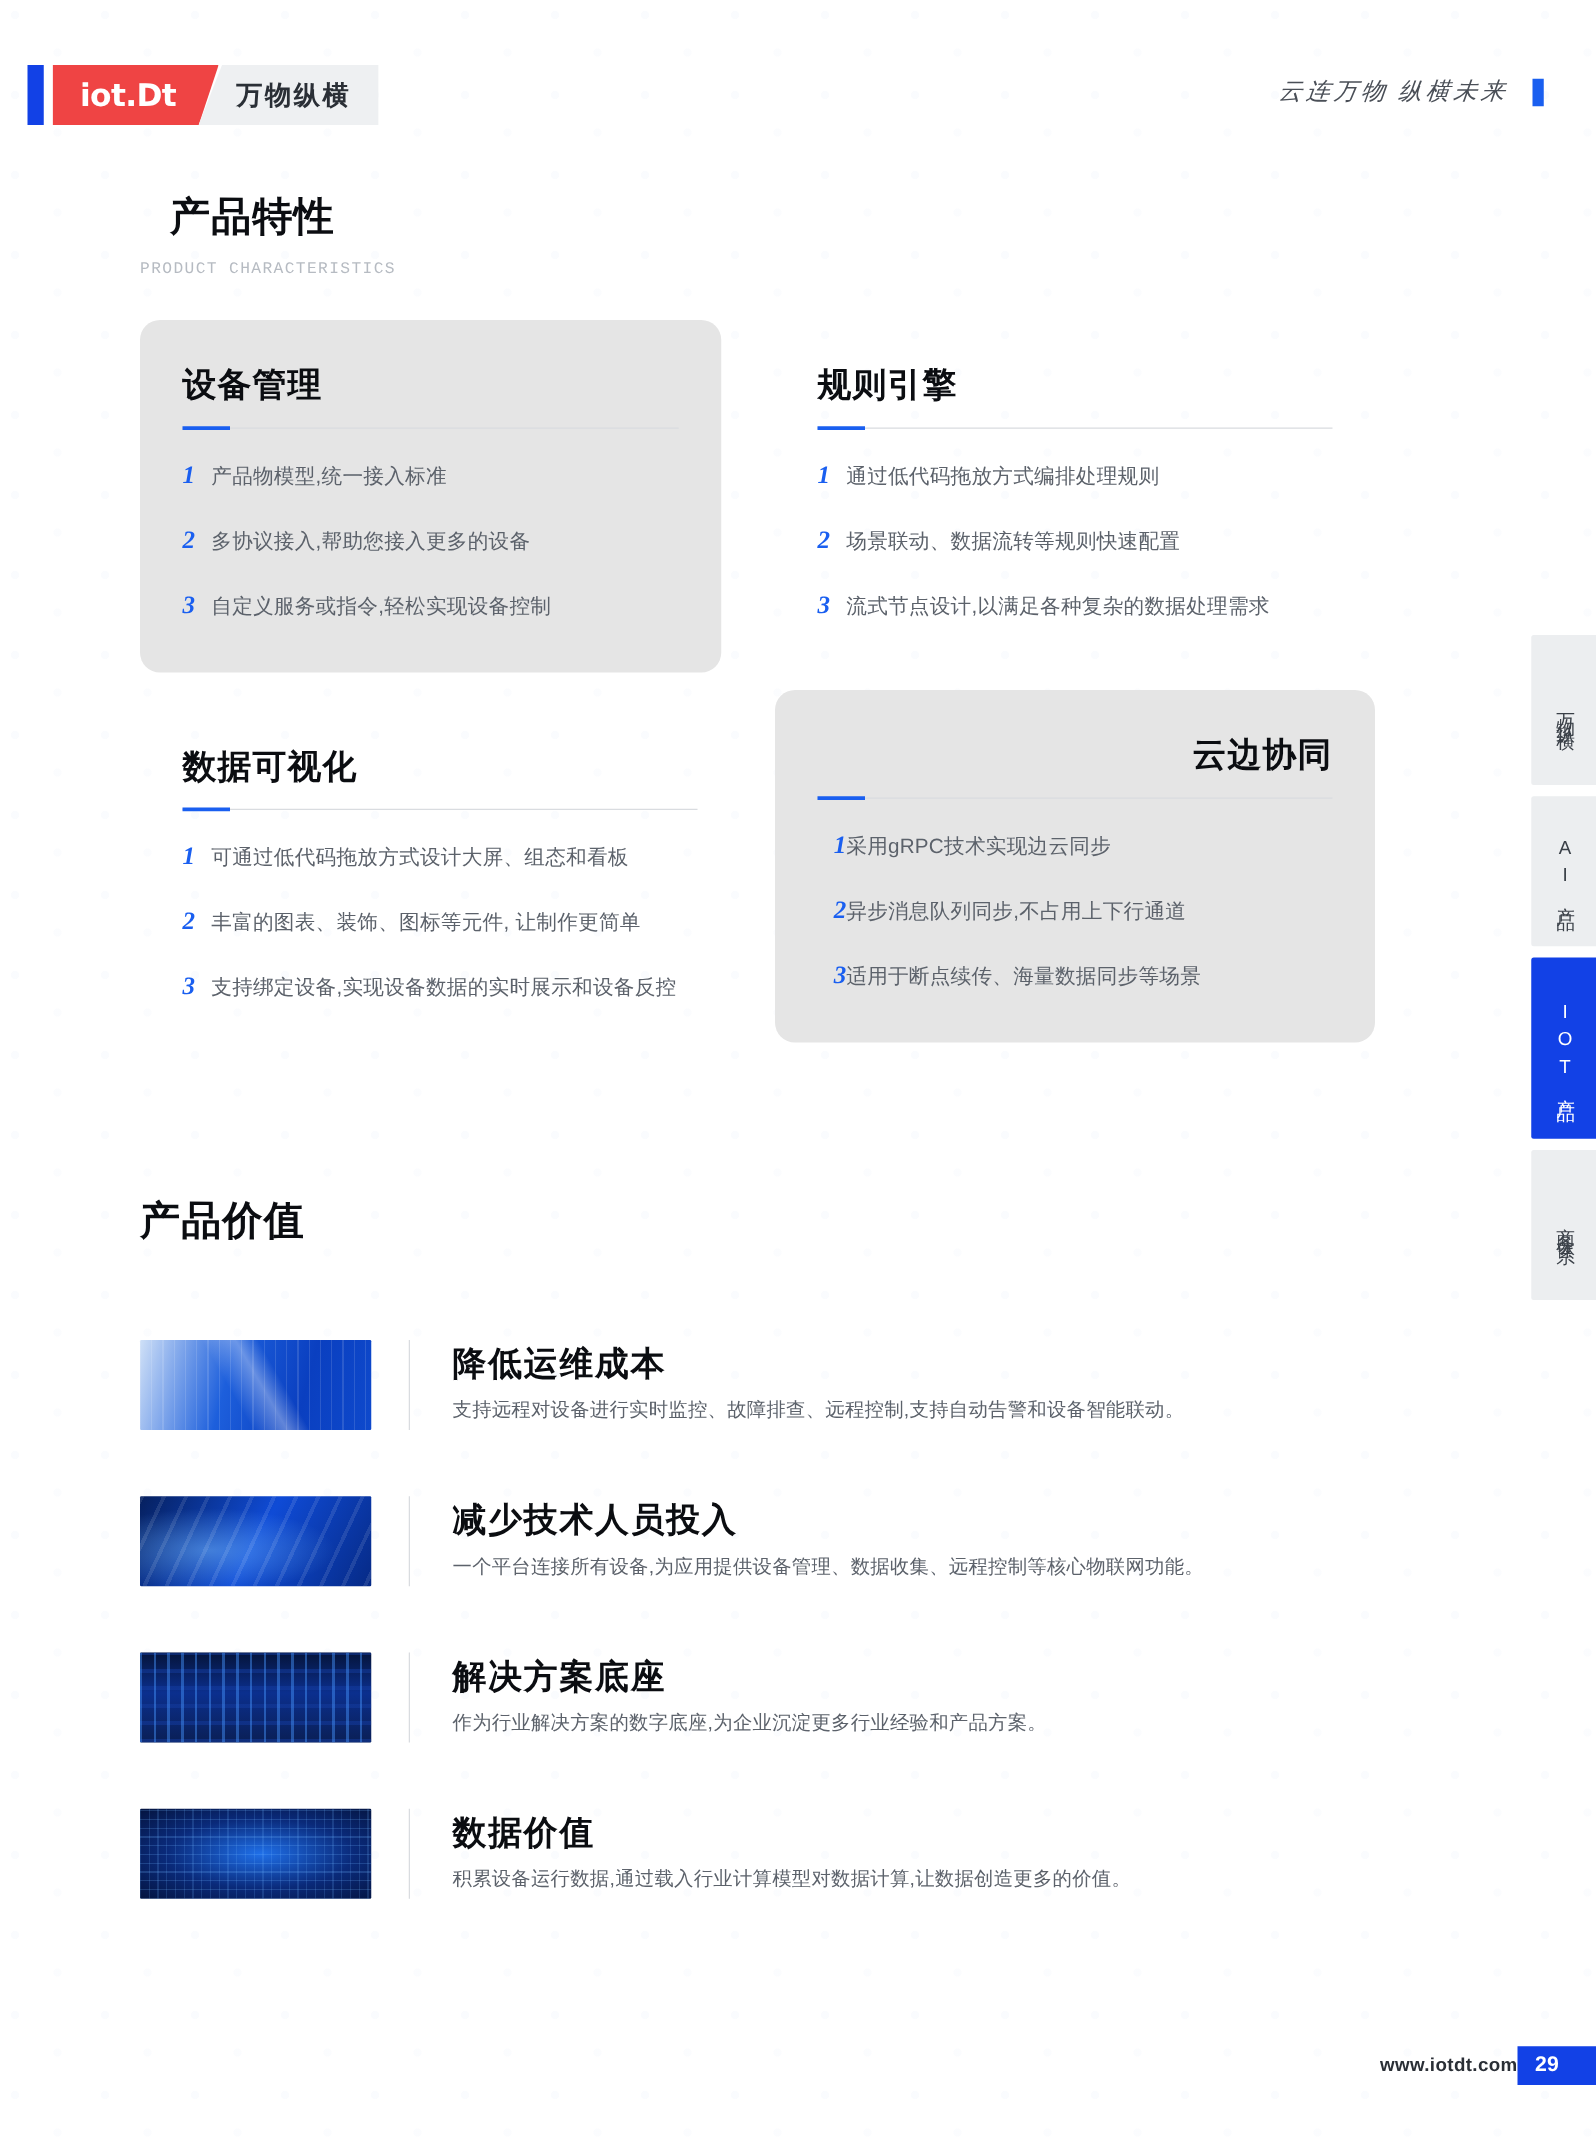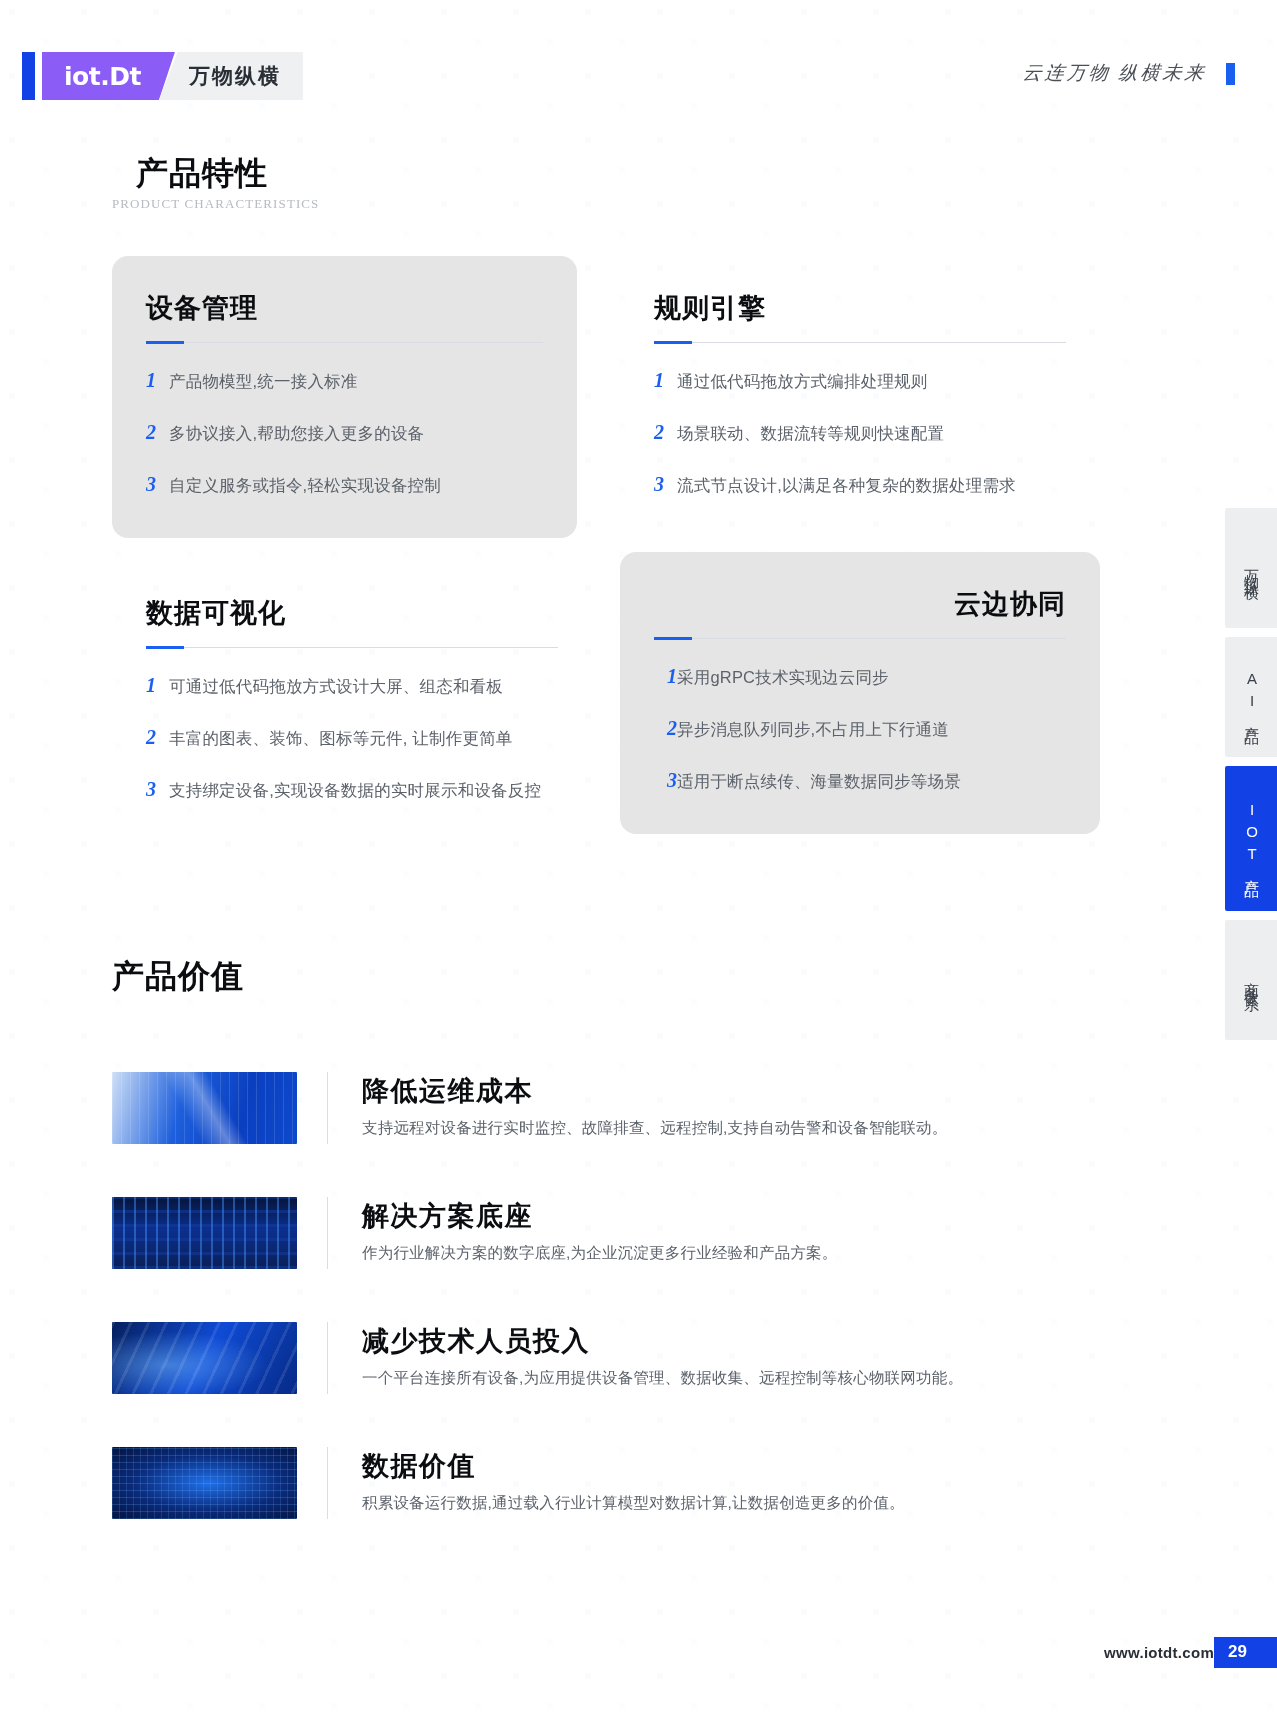--- a/index.html
+++ b/index.html
@@ -41,21 +41,21 @@
     display: flex;
     align-items: stretch;
     height: 48px;
   }
   .brand-bar {
     width: 13px;
     background: #1241e6;
   }
   .brand-gap { width: 7px; }
   .brand-logo {
-    background: #8b5cf6;
+    background: #ef4444;
     color: #ffffff;
     display: flex;
     align-items: center;
     padding: 0 24px 0 22px;
     font-size: 25px;
     font-weight: 700;
     letter-spacing: -0.5px;
     font-family: "DejaVu Sans", sans-serif;
     clip-path: polygon(0 0, 100% 0, 88% 100%, 0 100%);
     padding-right: 34px;
@@ -96,22 +96,22 @@
     font-size: 32px;
     font-weight: 700;
     color: #0b0d11;
     letter-spacing: 1px;
     margin-left: 24px;
   }
   .sec-sub {
     font-size: 13px;
     color: #b6bbc2;
     letter-spacing: 1.1px;
-    margin-top: 0;
-    font-family: Liberation Serif, serif;
+    margin-top: 11px;
+    font-family: Liberation Mono, monospace;
   }
 
   
   .cards {
     position: absolute;
     left: 0; top: 256px;
     width: 1180px;
   }
   .card {
     position: absolute;
@@ -419,34 +419,34 @@
       <div class="value-item">
         <div class="value-thumb thumb-a"></div>
         <div class="value-divider"></div>
         <div class="value-text">
           <div class="value-h">降低运维成本</div>
           <div class="value-p">支持远程对设备进行实时监控、故障排查、远程控制,支持自动告警和设备智能联动。</div>
         </div>
       </div>
 
       <div class="value-item">
+        <div class="value-thumb thumb-c"></div>
+        <div class="value-divider"></div>
+        <div class="value-text">
+          <div class="value-h">减少技术人员投入</div>
+          <div class="value-p">一个平台连接所有设备,为应用提供设备管理、数据收集、远程控制等核心物联网功能。</div>
+        </div>
+      </div>
+
+      <div class="value-item">
         <div class="value-thumb thumb-b"></div>
         <div class="value-divider"></div>
         <div class="value-text">
           <div class="value-h">解决方案底座</div>
           <div class="value-p">作为行业解决方案的数字底座,为企业沉淀更多行业经验和产品方案。</div>
-        </div>
-      </div>
-
-      <div class="value-item">
-        <div class="value-thumb thumb-c"></div>
-        <div class="value-divider"></div>
-        <div class="value-text">
-          <div class="value-h">减少技术人员投入</div>
-          <div class="value-p">一个平台连接所有设备,为应用提供设备管理、数据收集、远程控制等核心物联网功能。</div>
         </div>
       </div>
 
       <div class="value-item">
         <div class="value-thumb thumb-d"></div>
         <div class="value-divider"></div>
         <div class="value-text">
           <div class="value-h">数据价值</div>
           <div class="value-p">积累设备运行数据,通过载入行业计算模型对数据计算,让数据创造更多的价值。</div>
         </div>

